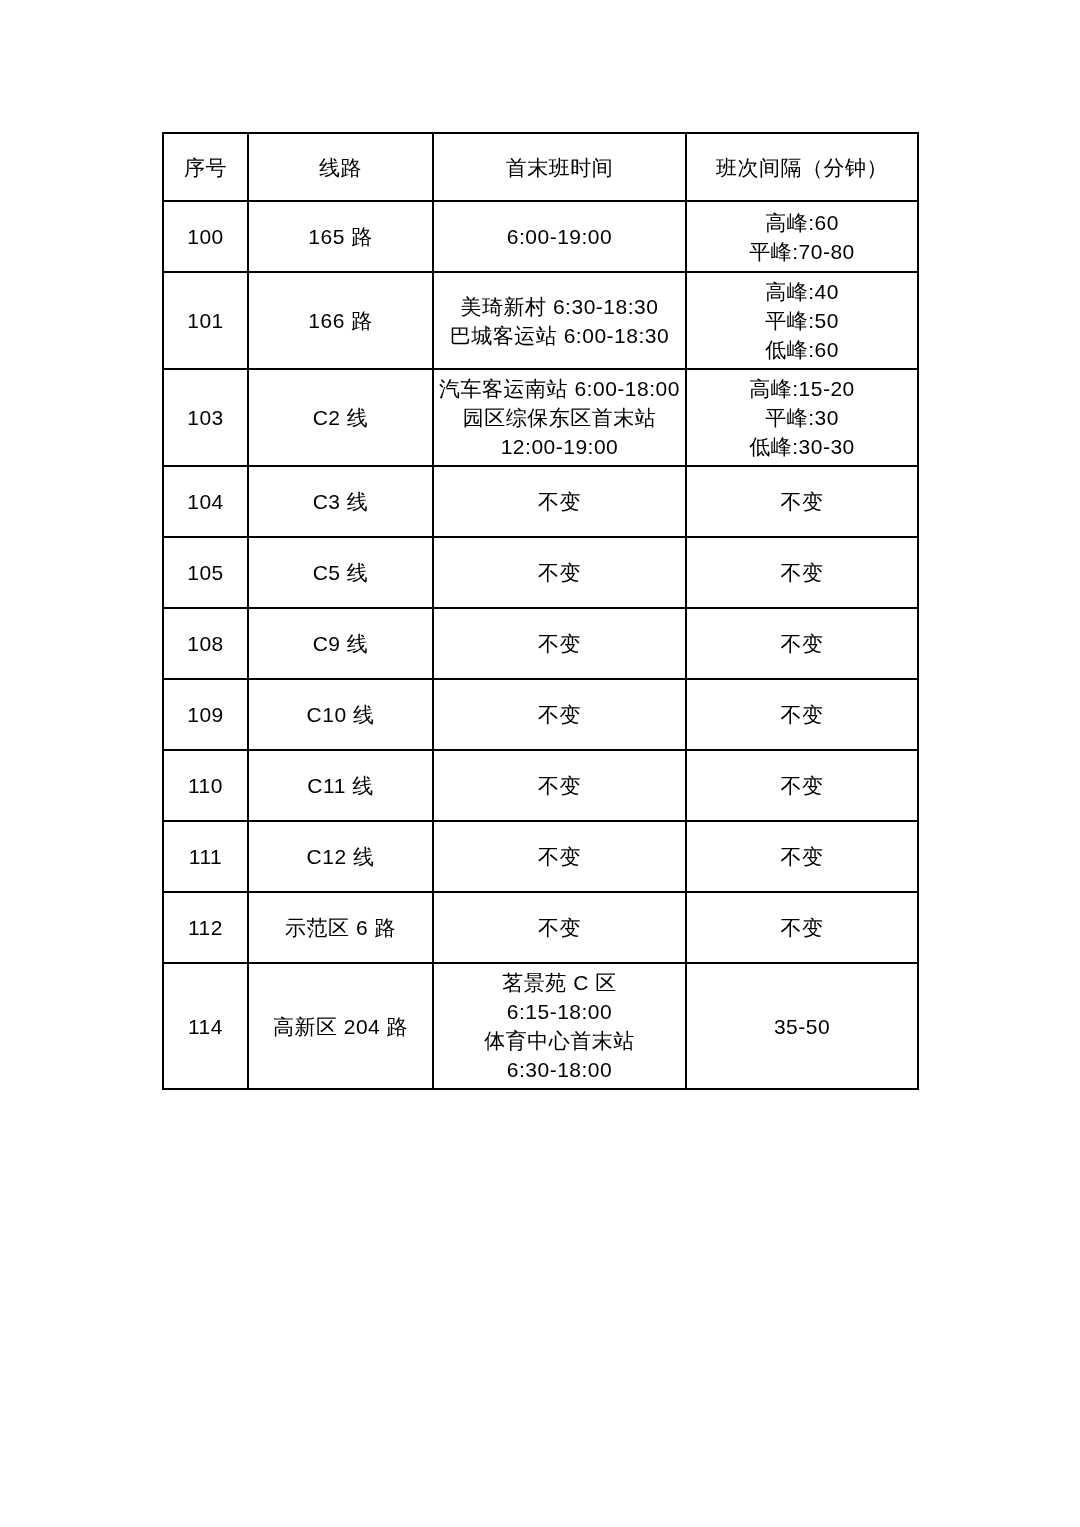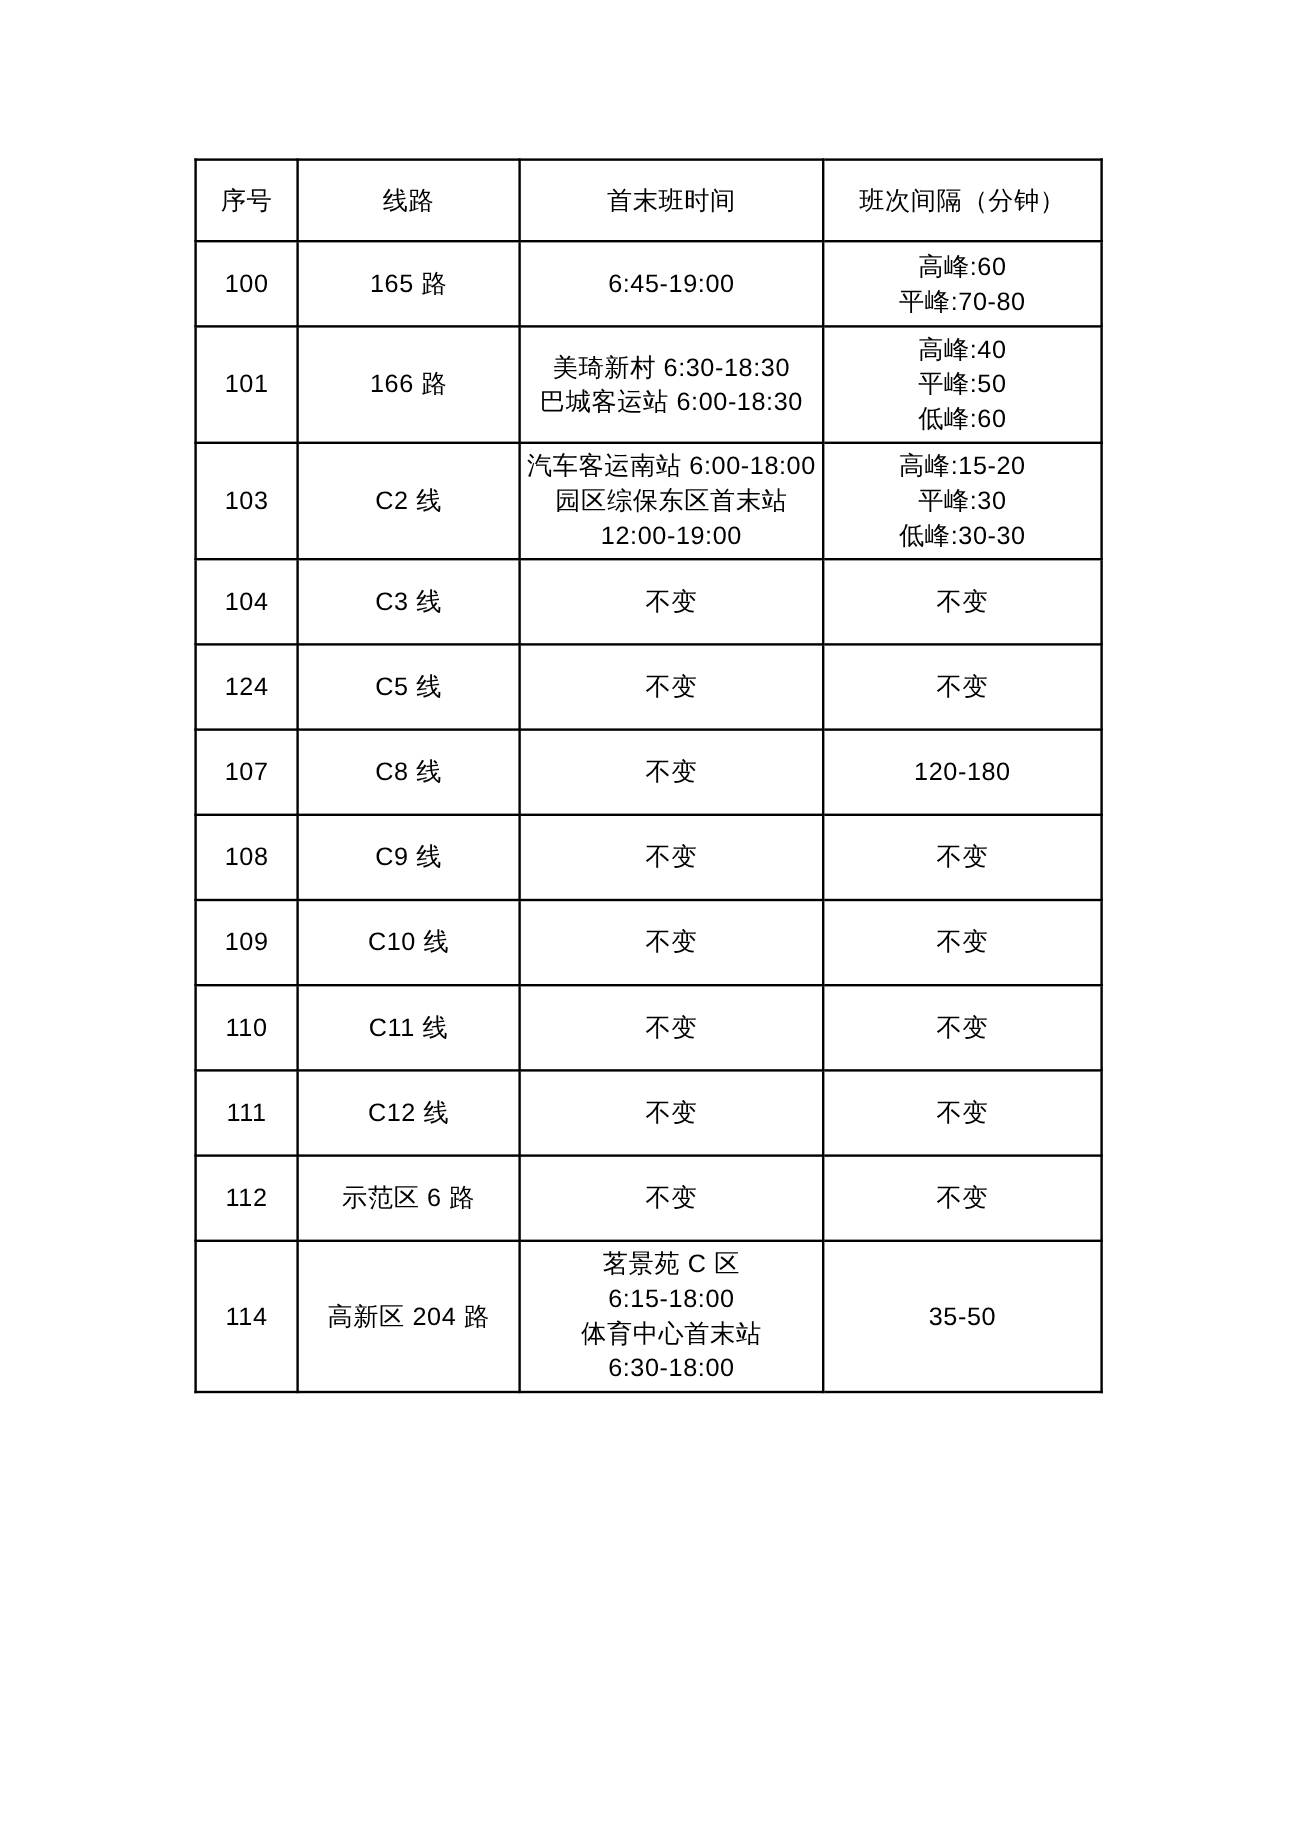--- a/index.html
+++ b/index.html
@@ -69,21 +69,21 @@
     </thead>
     <tbody>
         <tr>
           <td>
             <span class="cell-line">100</span>
           </td>
           <td>
             <span class="cell-line">165 路</span>
           </td>
           <td>
-            <span class="cell-line">6:45-19:00</span>
+            <span class="cell-line">6:00-19:00</span>
           </td>
           <td>
             <span class="cell-line">高峰:60</span>
             <span class="cell-line">平峰:70-80</span>
           </td>
         </tr>
         <tr>
           <td>
             <span class="cell-line">101</span>
           </td>
@@ -127,44 +127,30 @@
           </td>
           <td>
             <span class="cell-line">不变</span>
           </td>
           <td>
             <span class="cell-line">不变</span>
           </td>
         </tr>
         <tr>
           <td>
-            <span class="cell-line">124</span>
+            <span class="cell-line">105</span>
           </td>
           <td>
             <span class="cell-line">C5 线</span>
           </td>
           <td>
             <span class="cell-line">不变</span>
           </td>
           <td>
             <span class="cell-line">不变</span>
-          </td>
-        </tr>
-        <tr>
-          <td>
-            <span class="cell-line">107</span>
-          </td>
-          <td>
-            <span class="cell-line">C8 线</span>
-          </td>
-          <td>
-            <span class="cell-line">不变</span>
-          </td>
-          <td>
-            <span class="cell-line">120-180</span>
           </td>
         </tr>
         <tr>
           <td>
             <span class="cell-line">108</span>
           </td>
           <td>
             <span class="cell-line">C9 线</span>
           </td>
           <td>

